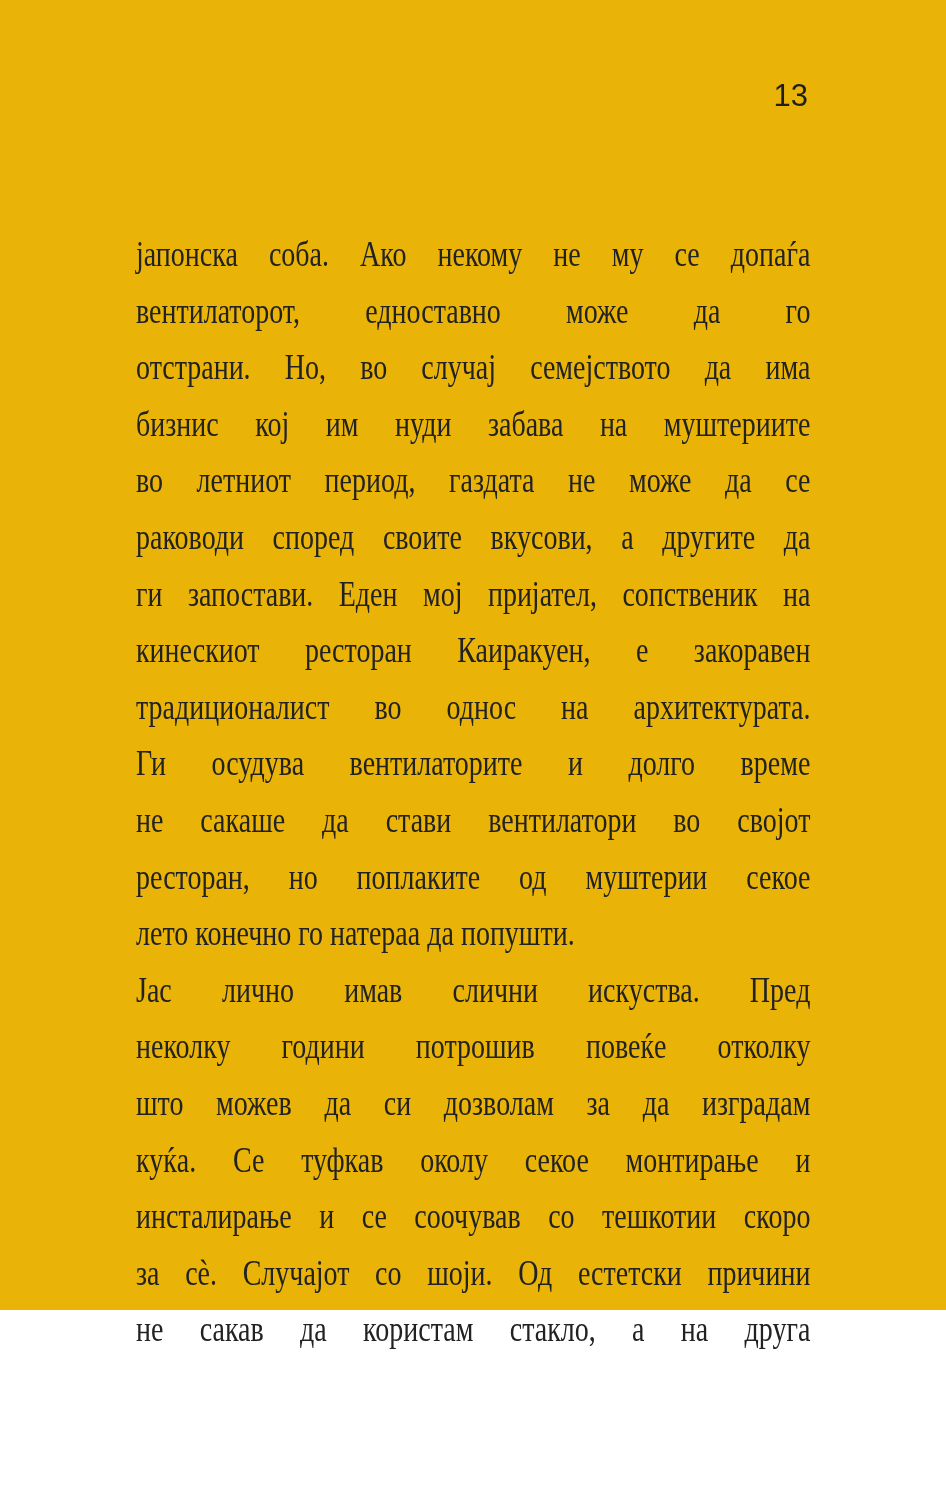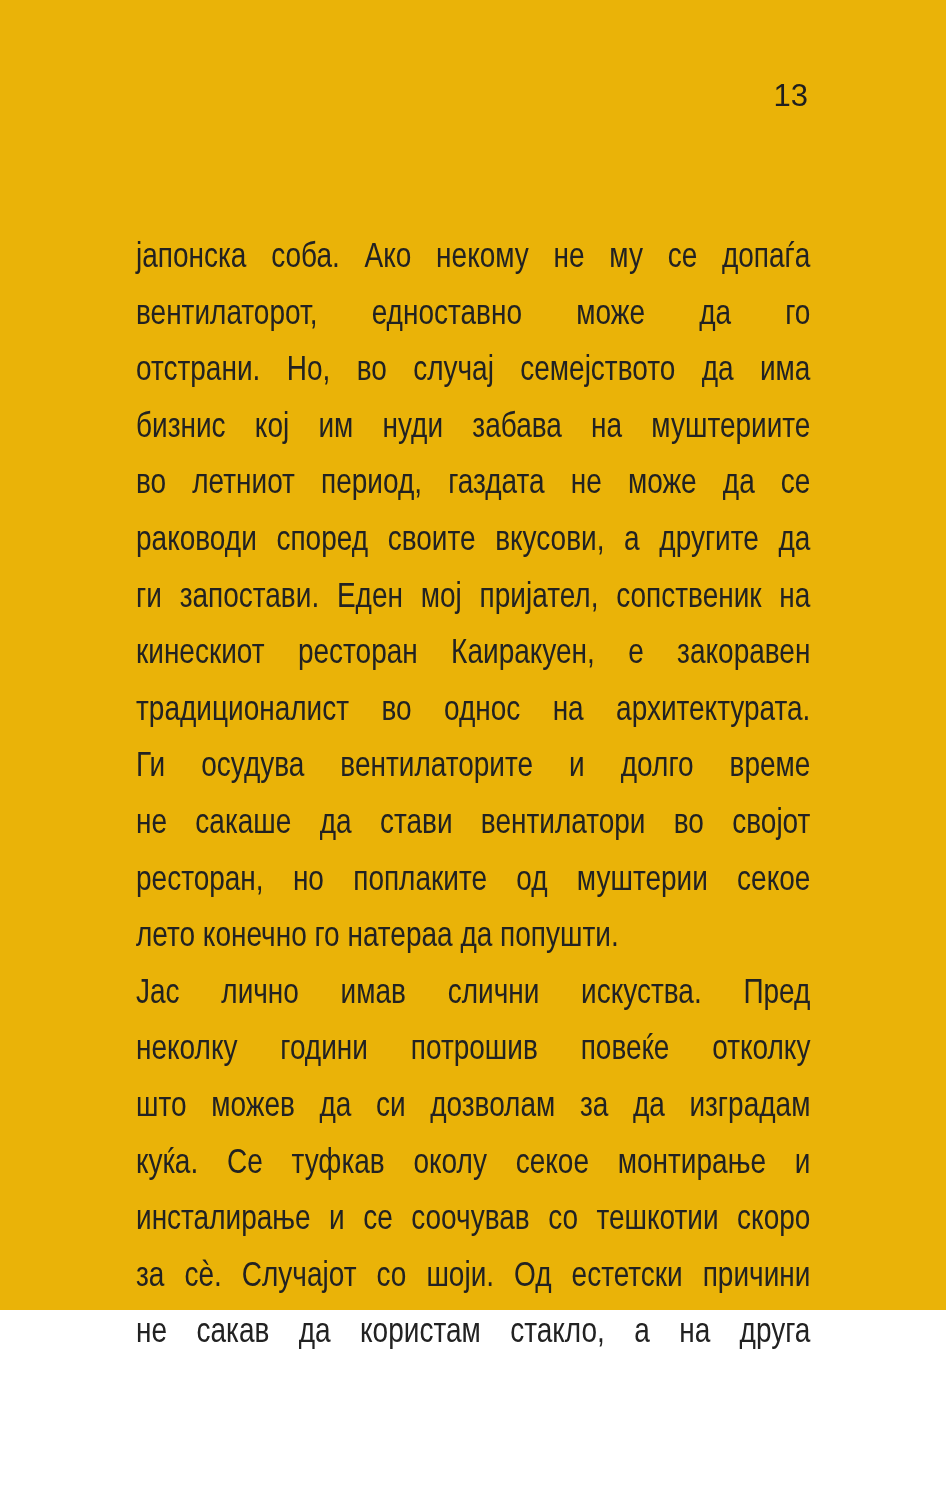--- a/index.html
+++ b/index.html
@@ -29,20 +29,21 @@
     text-align: right;
     font-size: 31px;
     line-height: 31px;
     color: #1f1f1f;
   }
   .textblock {
     position: absolute;
     top: 227px;
     left: 136px;
     width: 674px;
+    font-family: Liberation Serif, serif;
   }
   .para {
     margin: 0;
     padding: 0;
   }
   .line {
     width: 843px;              
     transform: scaleX(0.8);    
     transform-origin: left center;
     height: 56.6px;

